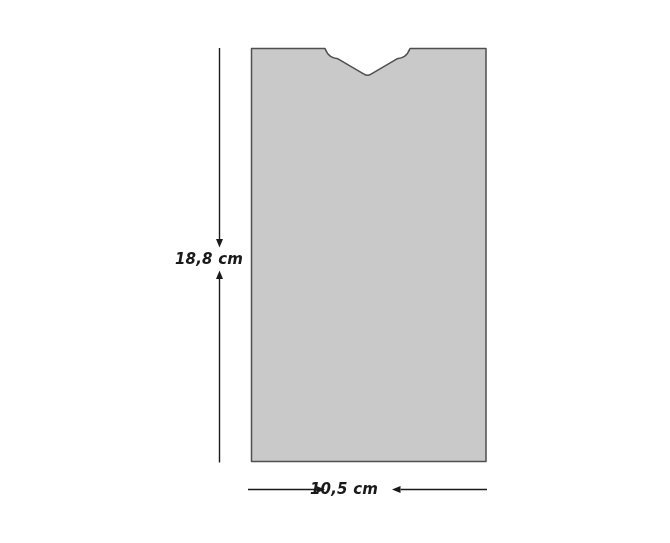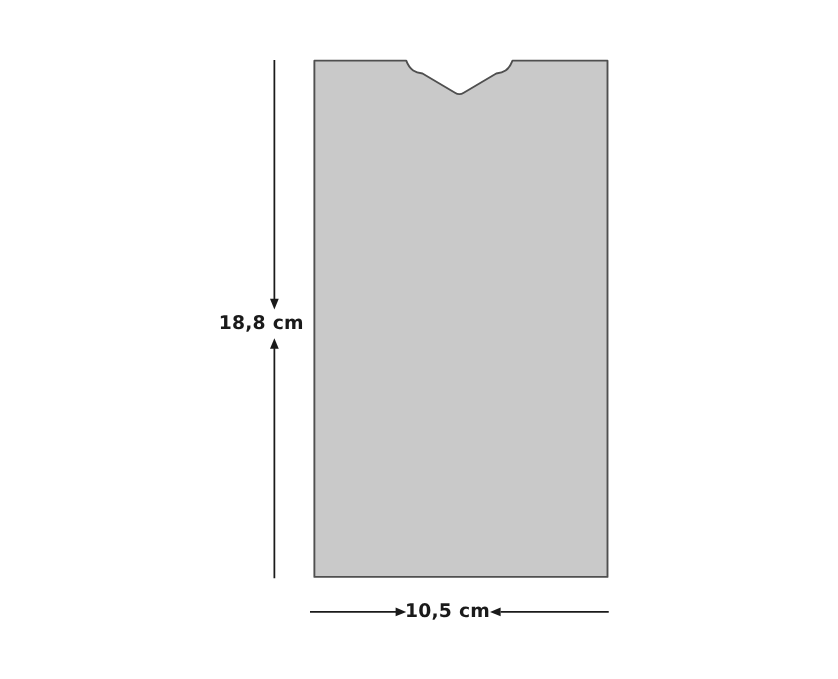--- a/index.html
+++ b/index.html
@@ -8,20 +8,21 @@
     --dimension-color:#1a1a1a;
     --background:#ffffff;
   }
   html,body{margin:0;padding:0;background:var(--background);}
   .stage{
     position:relative;
     width:670px;height:543px;
     background:var(--background);
     overflow:hidden;
     font-family:"DejaVu Sans","Liberation Sans",sans-serif;
+    font-style:italic;
   }
   .diagram-svg{position:absolute;left:0;top:0;width:670px;height:543px;display:block;}
   .shape{fill:var(--shape-fill);stroke:var(--shape-stroke);stroke-width:1.5;stroke-linejoin:round;}
   .dim-line{stroke:var(--dimension-color);stroke-width:1.4;fill:none;}
   .dim-arrow{fill:var(--dimension-color);stroke:none;}
   .dim-label{
     position:absolute;
     transform:translate(-50%,-50%);
     color:var(--dimension-color);
     font-size:15px;
@@ -56,15 +57,15 @@
     <line class="dim-line" x1="219.5" y1="278.5" x2="219.5" y2="462.5"></line>
 
     <line class="dim-line" x1="248" y1="489.5" x2="317" y2="489.5"></line>
     <path class="dim-arrow" d="M 325 489.5 L 316.5 486 L 316.5 493 Z"></path>
     <path class="dim-arrow" d="M 392 489.5 L 400.5 486 L 400.5 493 Z"></path>
     <line class="dim-line" x1="400.5" y1="489.5" x2="487" y2="489.5"></line>
   </svg>
 
   <div class="dim-label" style="left:209px;top:259px;">18,8 cm</div>
 
-  <div class="dim-label" style="left:358px;top:489px;">10,5 cm</div>
+  <div class="dim-label" style="left:344px;top:489px;">10,5 cm</div>
 
 </div>
 
 </body></html>

